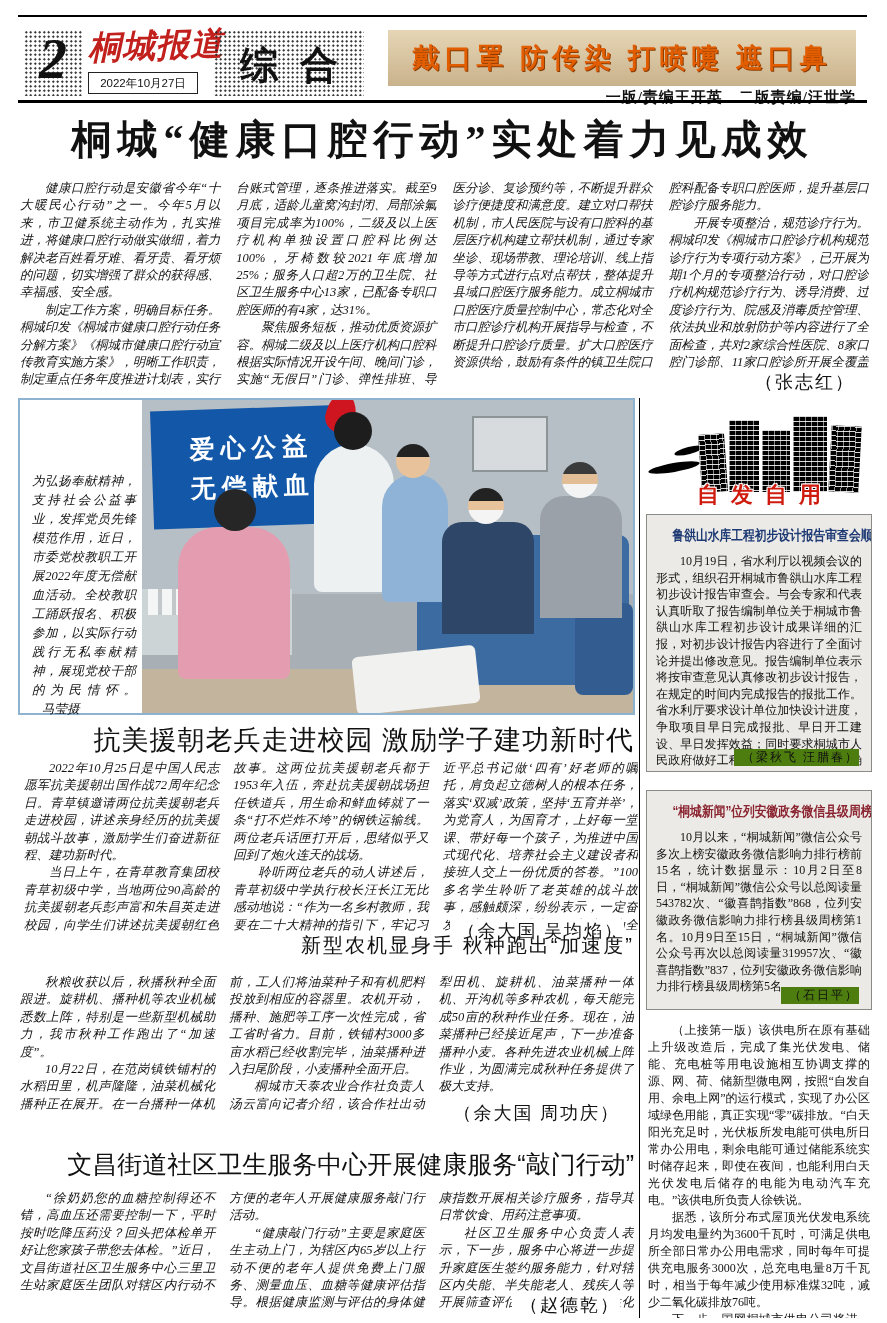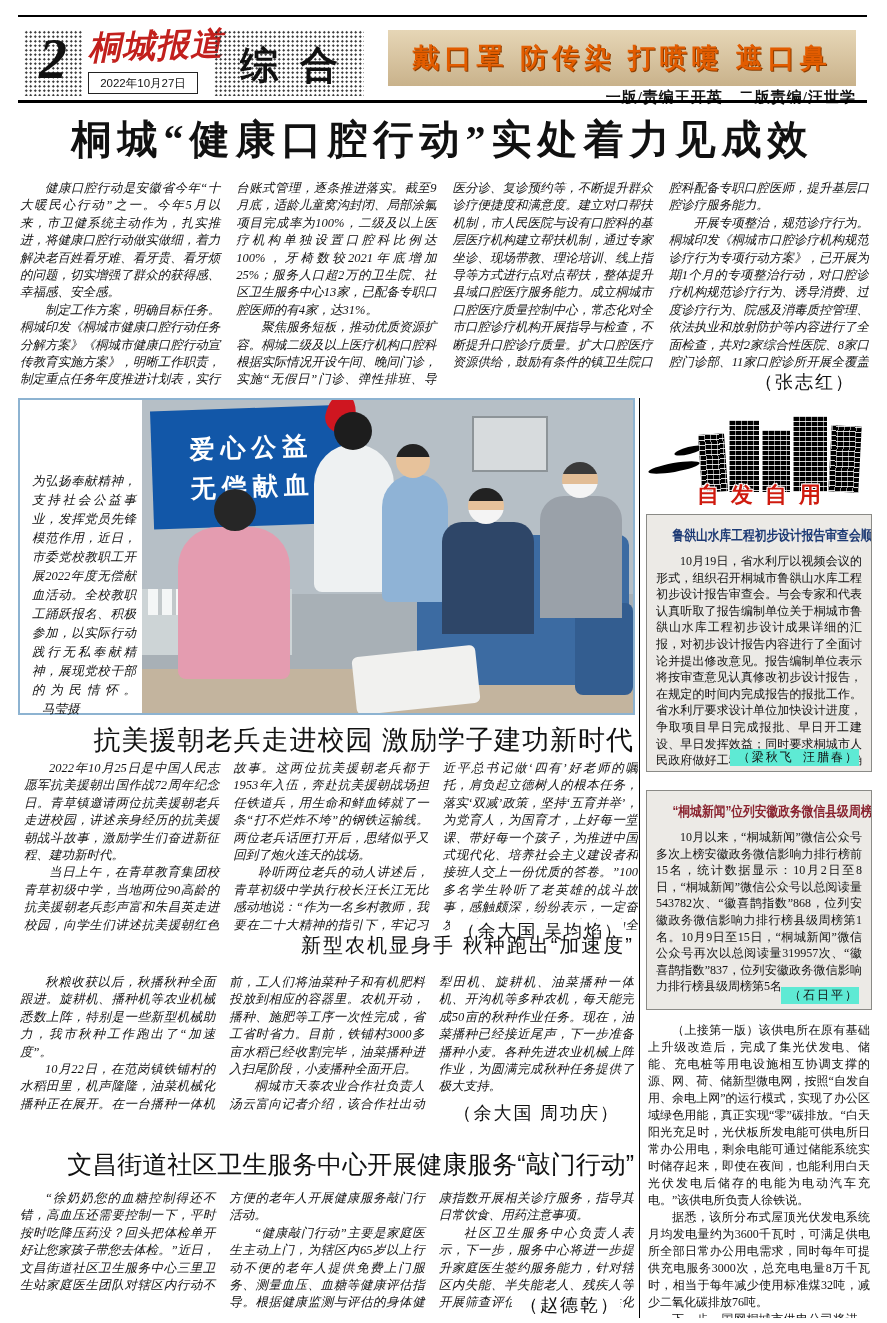--- a/index.html
+++ b/index.html
@@ -91,22 +91,22 @@
   .sbox{left:646px;width:226px;background:#eceae6;border:1px solid #8a8a86;box-sizing:border-box;
         padding:10px 9px 24px 9px;overflow:hidden;}
   .sbox1{top:514px;height:258px;}
   .sbox2{top:790px;height:220px;}
   .sbox-title{font-weight:bold;text-align:center;white-space:nowrap;font-size:14px;margin:2px 0 8px 0;
               transform:scaleX(.84);transform-origin:center;font-family:"Liberation Sans","DejaVu Sans",sans-serif;}
   .t-blue{color:#1d3a74;}
   .t-red{color:#8a2430;}
   .sbox-body{font-size:12px;line-height:16.6px;text-align:justify;overflow:hidden;}
   .sbox-body p{margin:0;text-indent:2em;}
-  .sbox-byline{position:absolute;right:12px;bottom:5px;background:#5eead4;padding-left:8px;
-               font-size:12px;letter-spacing:2px;font-family:Liberation Mono, monospace;}
+  .sbox-byline{position:absolute;right:12px;bottom:5px;background:#4d7c0f;padding-left:8px;
+               font-size:12px;letter-spacing:2px;}
   .continuation{left:648px;top:1022px;width:222px;height:296px;font-size:12px;line-height:17px;
                 text-align:justify;overflow:hidden;}
   .continuation p{margin:0;text-indent:2em;}
 </style>
 </head>
 <body>
 
 <div class="page">
 
   <div class="abs rule-top"></div>

